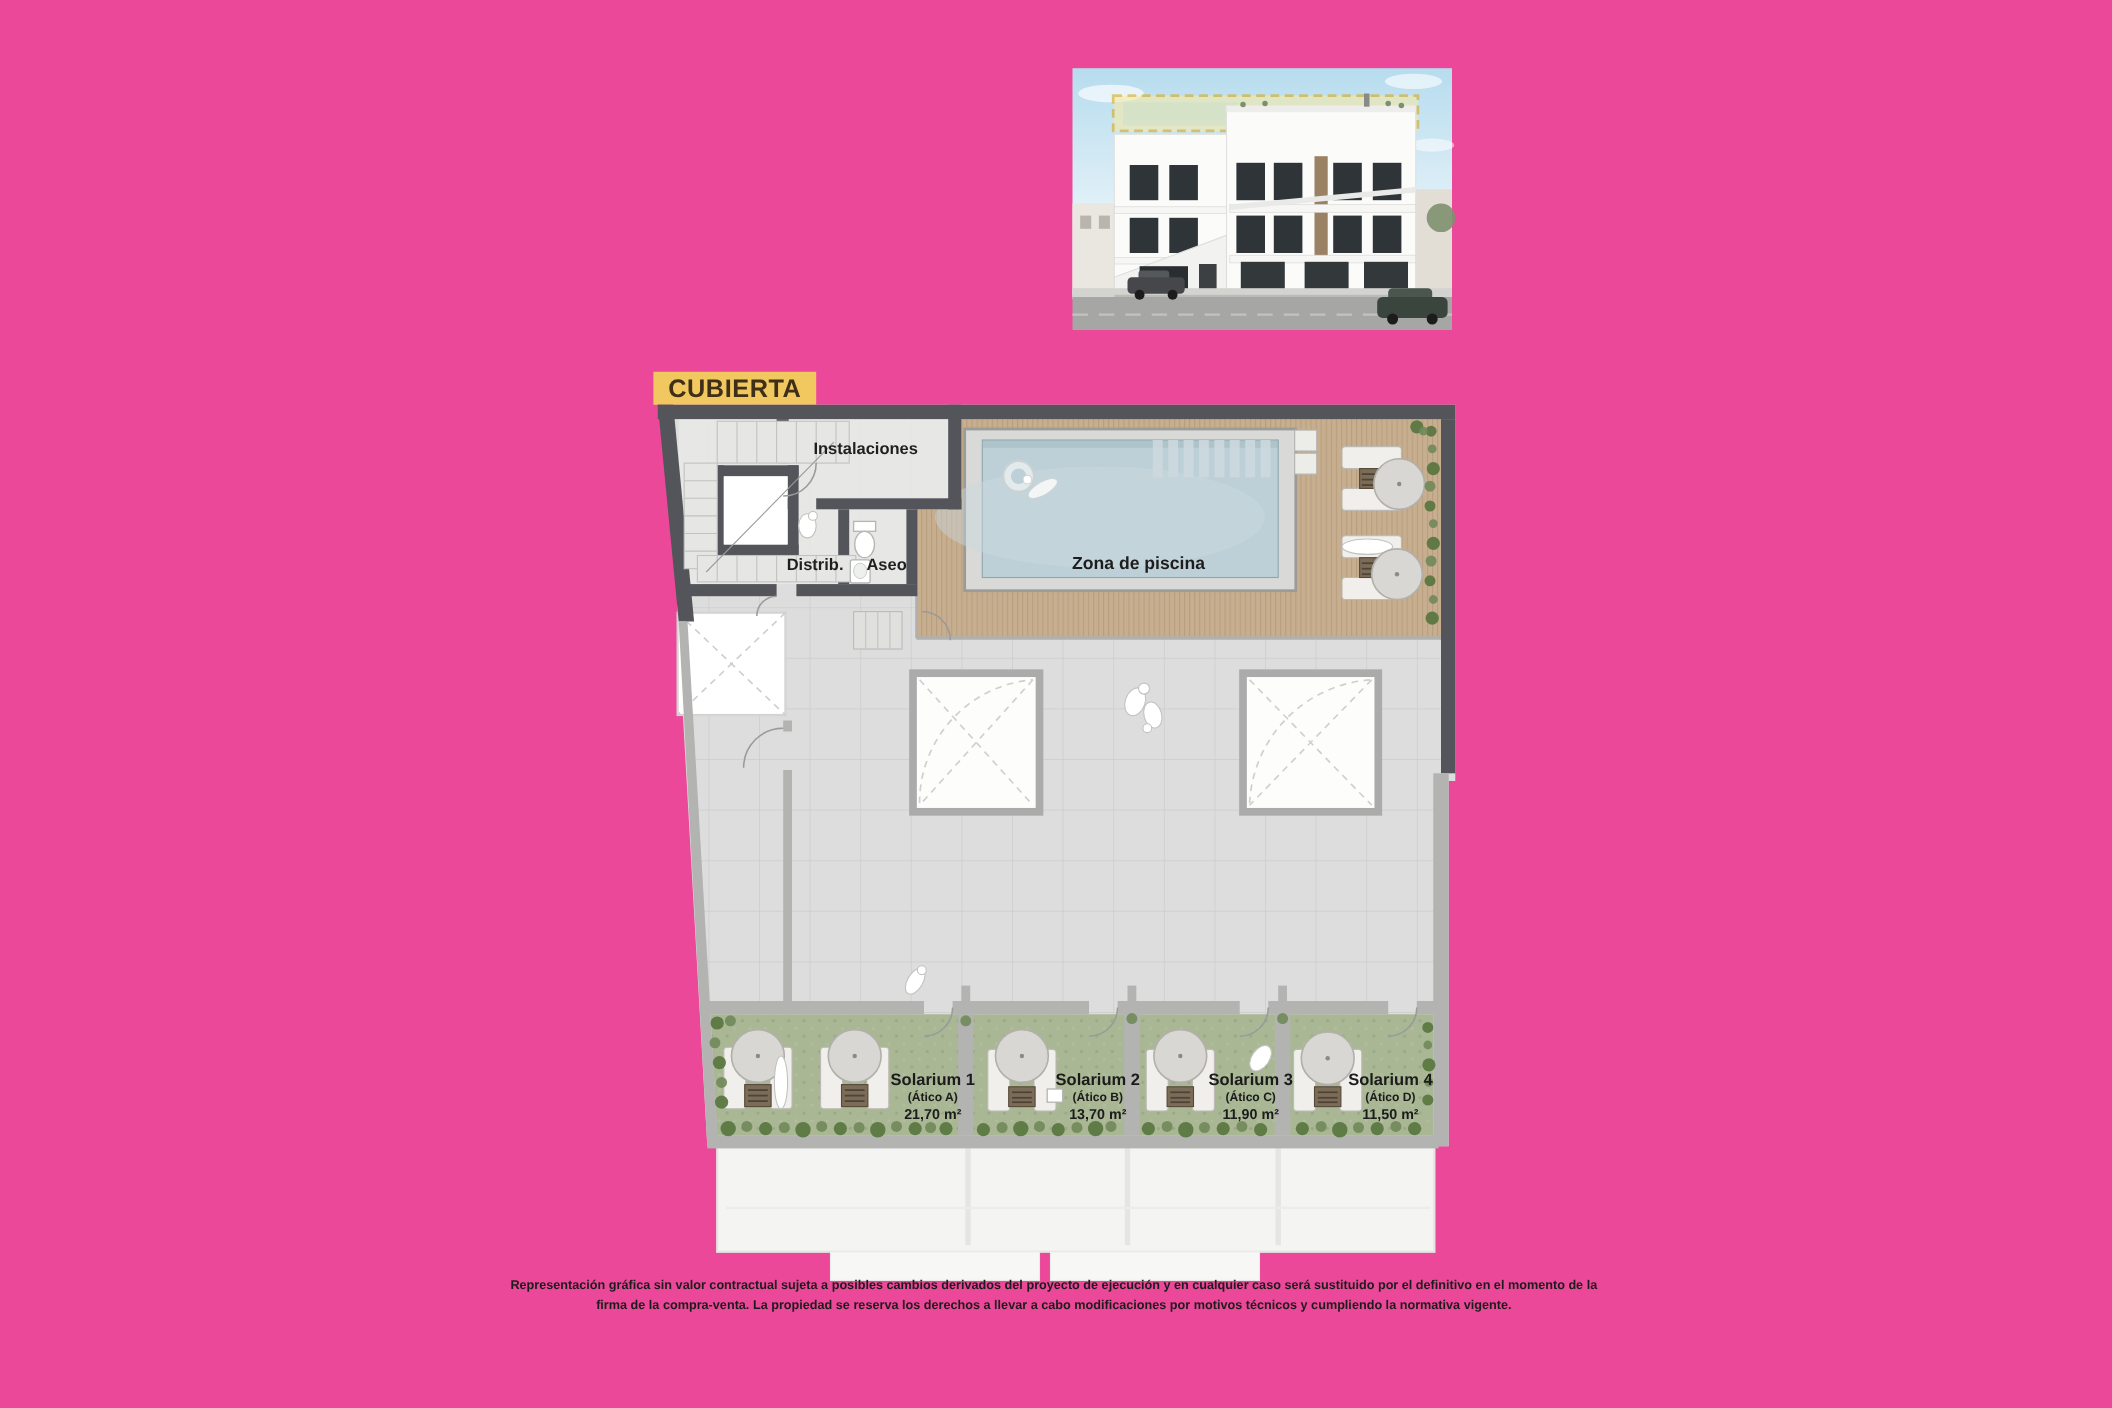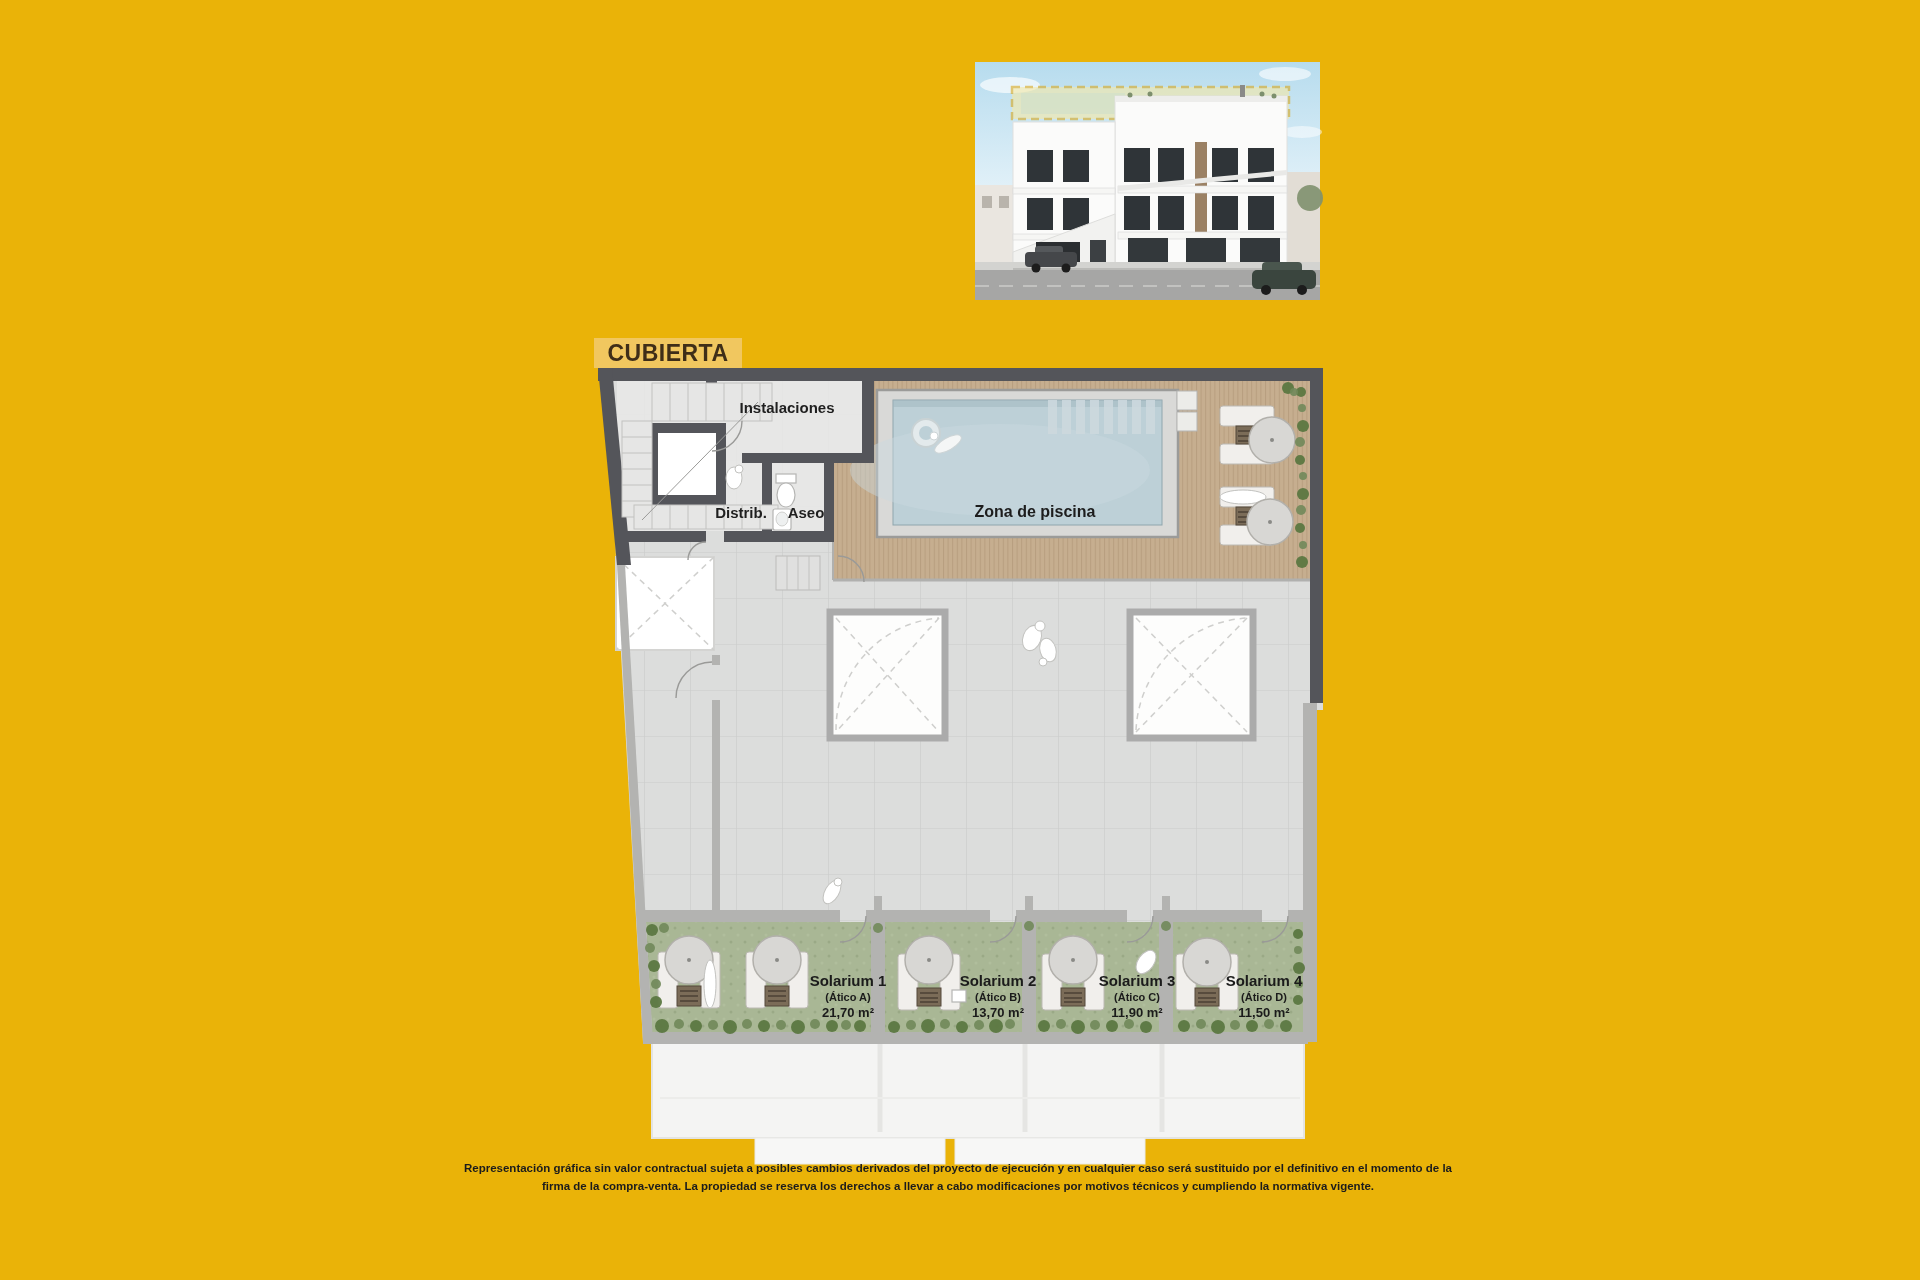--- a/index.html
+++ b/index.html
@@ -1,16 +1,16 @@
 <!DOCTYPE html>
 <html><head>
 <meta charset="utf-8">
 <style>
   html,body{margin:0;padding:0;background:#ffffff;}
-  .sheet{position:relative;width:1920px;height:1280px;background:#eab308;overflow:hidden;
+  .sheet{position:relative;width:1920px;height:1280px;background:#ec4899;overflow:hidden;
          font-family:"Liberation Sans",sans-serif;}
   svg text{font-family:"Liberation Sans",sans-serif;}
   .room-lbl{font-size:15px;font-weight:600;fill:#1f1f1f;}
   .pool-lbl{font-size:16px;font-weight:600;fill:#1d1d1d;}
   .sol-name{font-size:15px;font-weight:600;fill:#1b1b1b;}
   .sol-unit{font-size:11px;font-weight:600;fill:#1b1b1b;}
   .sol-area{font-size:13px;font-weight:600;fill:#1b1b1b;}
   .title-txt{font-size:23px;font-weight:700;fill:#3f2e18;letter-spacing:.5px;}
   .disc{font-size:11.5px;font-weight:700;fill:#1c1c1c;}
   .wd{fill:#54555A;}   

